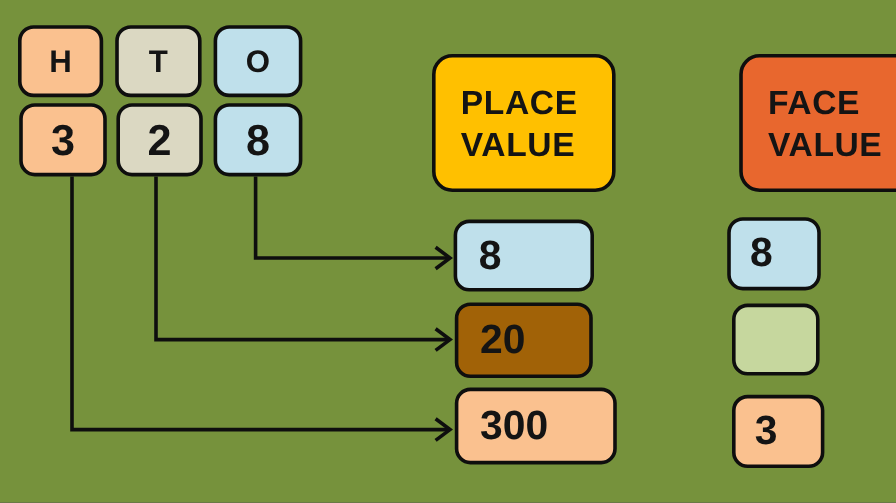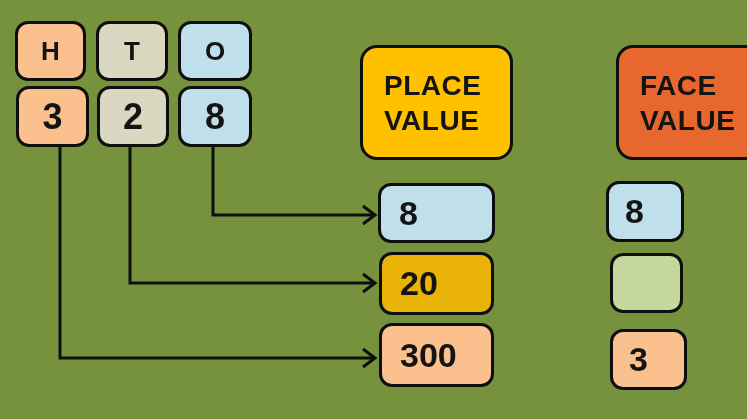--- a/index.html
+++ b/index.html
@@ -52,21 +52,21 @@
   #cell-h  { left: 15px;  top: 21px;  width: 71px;  height: 60px; }
   #cell-t  { left: 96px;  top: 21px;  width: 72px;  height: 60px; }
   #cell-o  { left: 178px; top: 21px;  width: 74px;  height: 60px; }
   #cell-3  { left: 16px;  top: 86px;  width: 73px;  height: 61px; }
   #cell-2  { left: 97px;  top: 86px;  width: 72px;  height: 61px; }
   #cell-8  { left: 178px; top: 86px;  width: 74px;  height: 61px; }
   #hdr-place { left: 360px; top: 45px; width: 153px; height: 115px; }
   #hdr-face  { left: 568px; top: 45px; width: 155px; height: 115px; margin-left: 48px; }
   #pv-ones     { left: 378px; top: 183px; width: 117px; height: 60px; }
   #pv-tens     { left: 379px; top: 252px; width: 115px; height: 63px; }
-  #pv-hundreds { left: 379px; top: 323px; width: 115px; height: 64px; }
+  #pv-hundreds { left: 379px; top: 323px; width: 135px; height: 64px; }
   #fv-ones     { left: 606px; top: 181px; width: 78px; height: 61px; padding-left: 16px; }
   #fv-tens     { left: 610px; top: 253px; width: 73px; height: 60px; padding-left: 16px; }
   #fv-hundreds { left: 610px; top: 329px; width: 77px; height: 61px; padding-left: 16px; }
 </style>
 </head>
 <body>
 
 <div class="stage" id="stage" style="background-color: rgb(118, 146, 60);">
 
   <svg class="arrows" width="747" height="419" viewBox="0 0 747 419">
@@ -92,20 +92,20 @@
     <span>PLACE</span>
     <span>VALUE</span>
   </div>
 
   <div class="box hdr" id="hdr-face" style="background-color: rgb(232, 103, 46);">
     <span>FACE</span>
     <span>VALUE</span>
   </div>
 
   <div class="box val" id="pv-ones" style="background-color: rgb(191, 224, 235);">8</div>
-  <div class="box val" id="pv-tens" style="background-color: #eab308;">20</div>
+  <div class="box val" id="pv-tens" style="background-color: #a16207;">20</div>
   <div class="box val" id="pv-hundreds" style="background-color: rgb(250, 193, 143);">300</div>
 
   <div class="box val" id="fv-ones" style="background-color: rgb(191, 224, 235);">8</div>
   <div class="box val" id="fv-tens" style="background-color: rgb(198, 215, 158);"></div>
   <div class="box val" id="fv-hundreds" style="background-color: rgb(250, 193, 143);">3</div>
 
 </div>
 
 </body></html>

